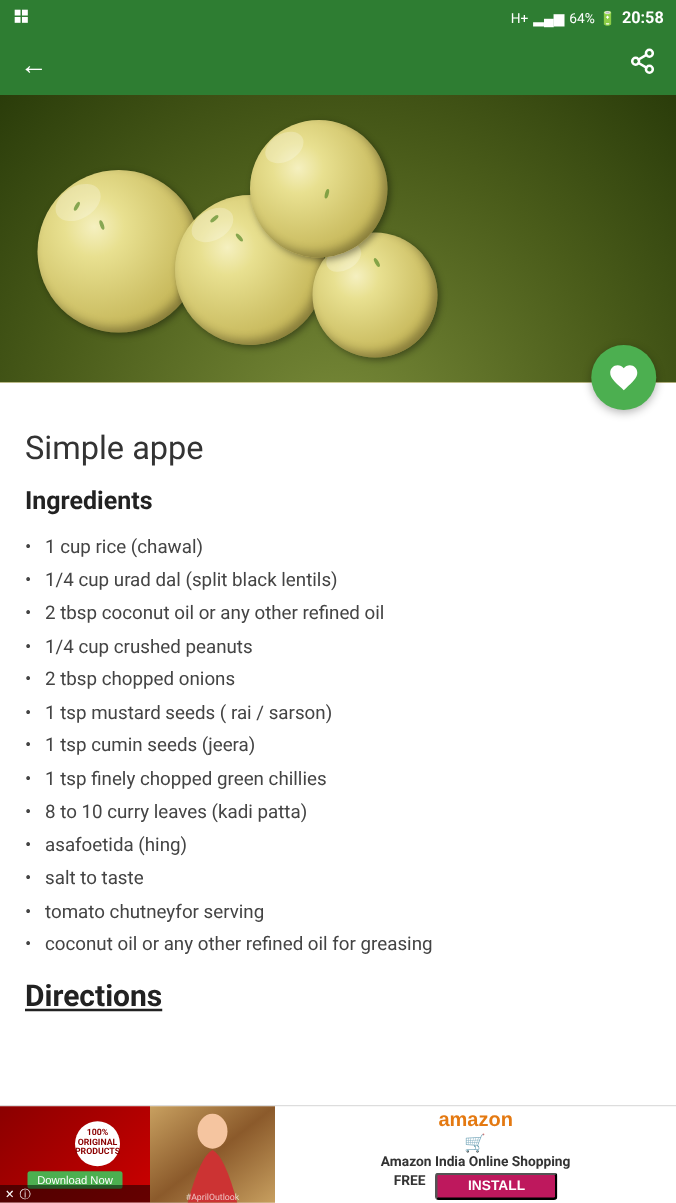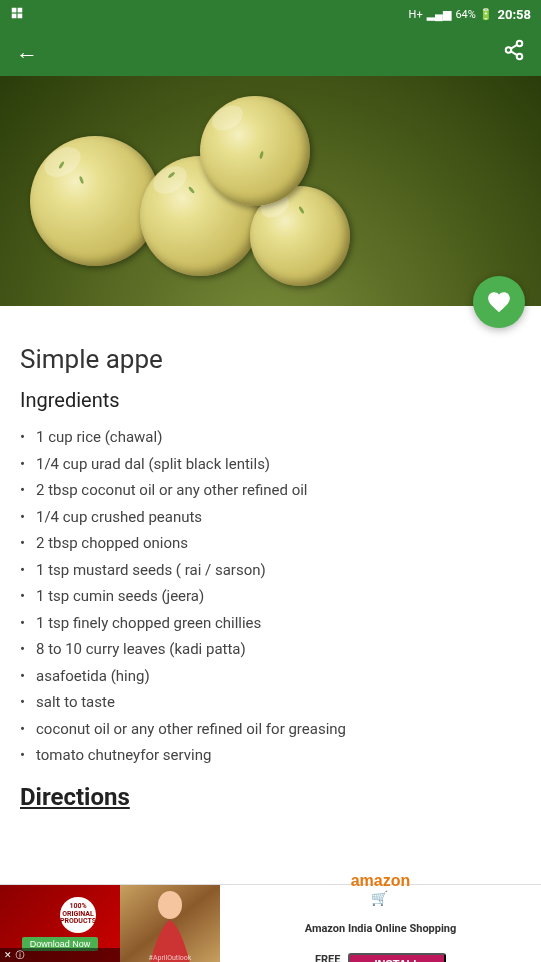--- a/index.html
+++ b/index.html
@@ -135,21 +135,21 @@
       flex: 1;
     }
     .recipe-title {
       font-size: 26px;
       font-weight: 400;
       color: #333;
       margin-bottom: 14px;
     }
     .section-title {
       font-size: 20px;
-      font-weight: 400;
+      font-weight: 700;
       color: #222;
       margin-bottom: 12px;
     }
     .ingredients-list {
       list-style: none;
       padding: 0;
     }
     .ingredients-list li {
       font-size: 15px;
       color: #444;
@@ -255,21 +255,21 @@
       position: relative;
     }
     .ad-amazon-section {
       flex: 1;
       height: 78px;
       display: flex;
       flex-direction: column;
       align-items: center;
       justify-content: center;
       padding: 8px;
-      gap: 16px;
+      gap: 0;
     }
     .ad-amazon-logo {
       display: flex;
       flex-direction: column;
       align-items: center;
     }
     .ad-amazon-text {
       font-size: 16px;
       font-weight: bold;
       color: #e47911;
@@ -377,22 +377,22 @@
       <li>1/4 cup urad dal (split black lentils)</li>
       <li>2 tbsp coconut oil or any other refined oil</li>
       <li>1/4 cup crushed peanuts</li>
       <li>2 tbsp chopped onions</li>
       <li>1 tsp mustard seeds ( rai / sarson)</li>
       <li>1 tsp cumin seeds (jeera)</li>
       <li>1 tsp finely chopped green chillies</li>
       <li>8 to 10 curry leaves (kadi patta)</li>
       <li>asafoetida (hing)</li>
       <li>salt to taste</li>
+      <li>tomato chutneyfor serving</li>
       <li>coconut oil or any other refined oil for greasing</li>
-      <li>tomato chutneyfor serving</li>
     </ul>
   <h2 class="directions-title">Directions</h2>
 </div>
 
 <div class="ad-banner">
 
   <div class="ad-left">
     <div class="ad-left-inner">
       <div class="ad-bharosa-logo">
         <span style="font-size:7px;font-weight:bold;color:#8b0000;text-align:center;line-height:1.1;">100% ORIGINAL PRODUCTS</span>

